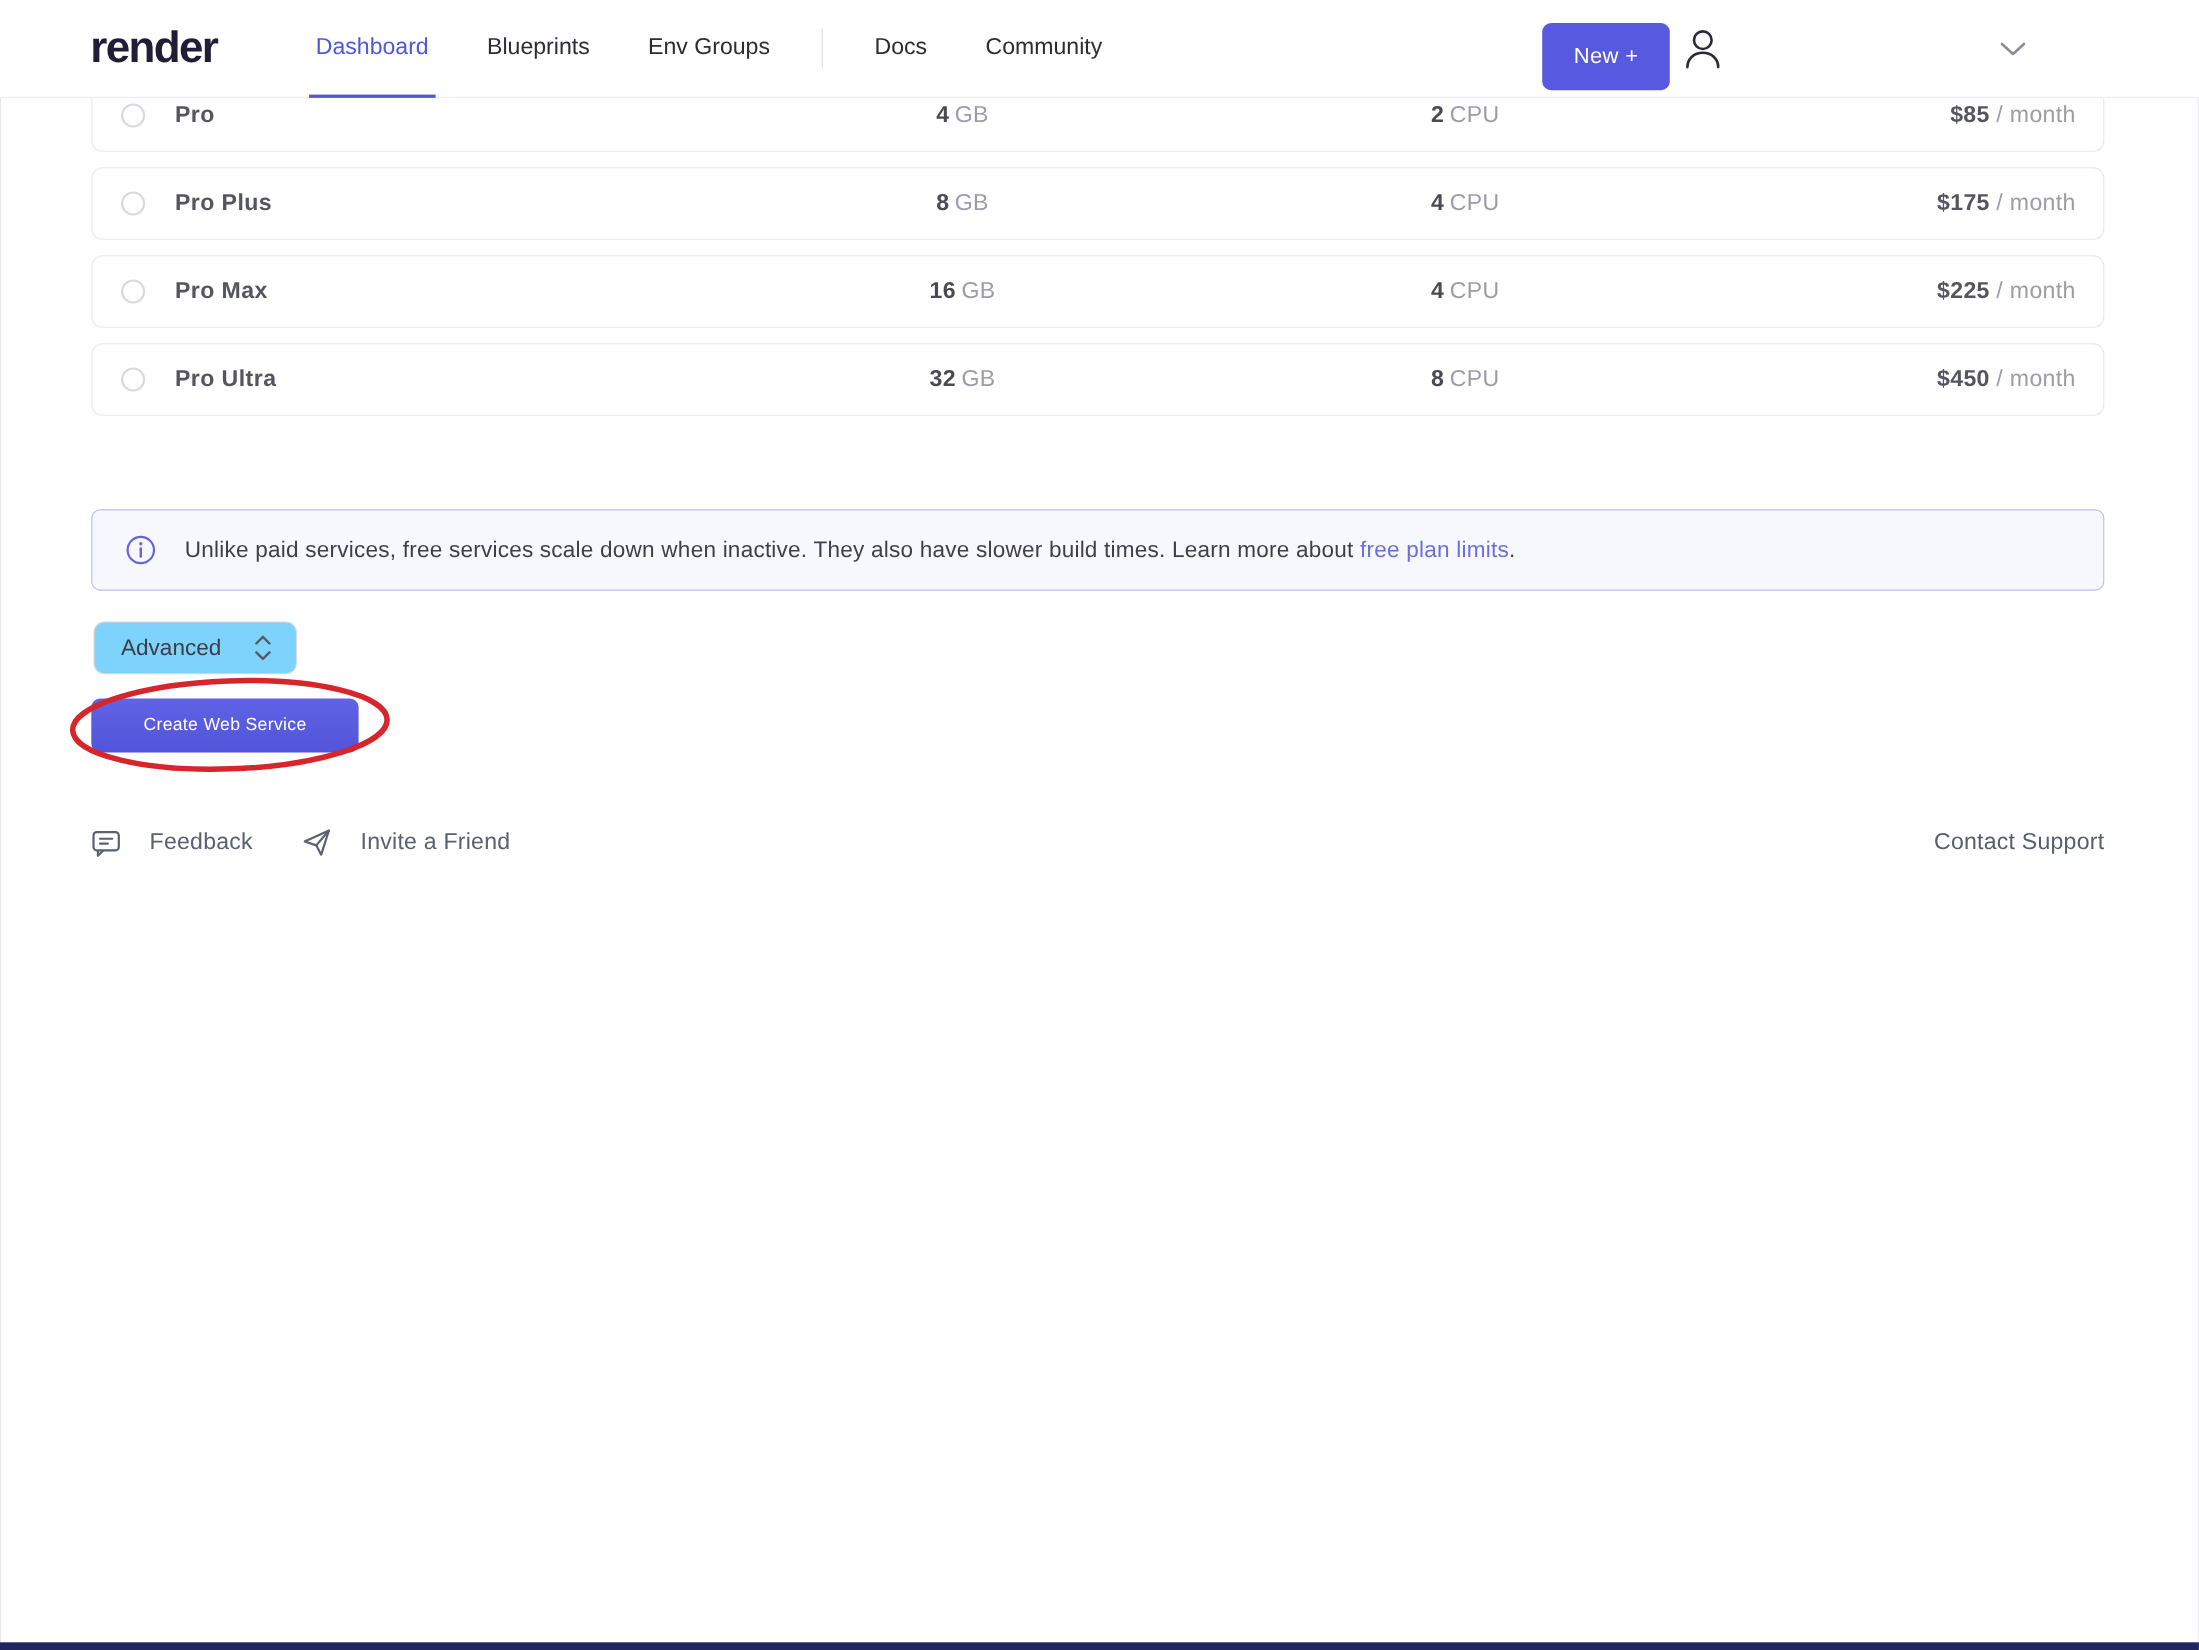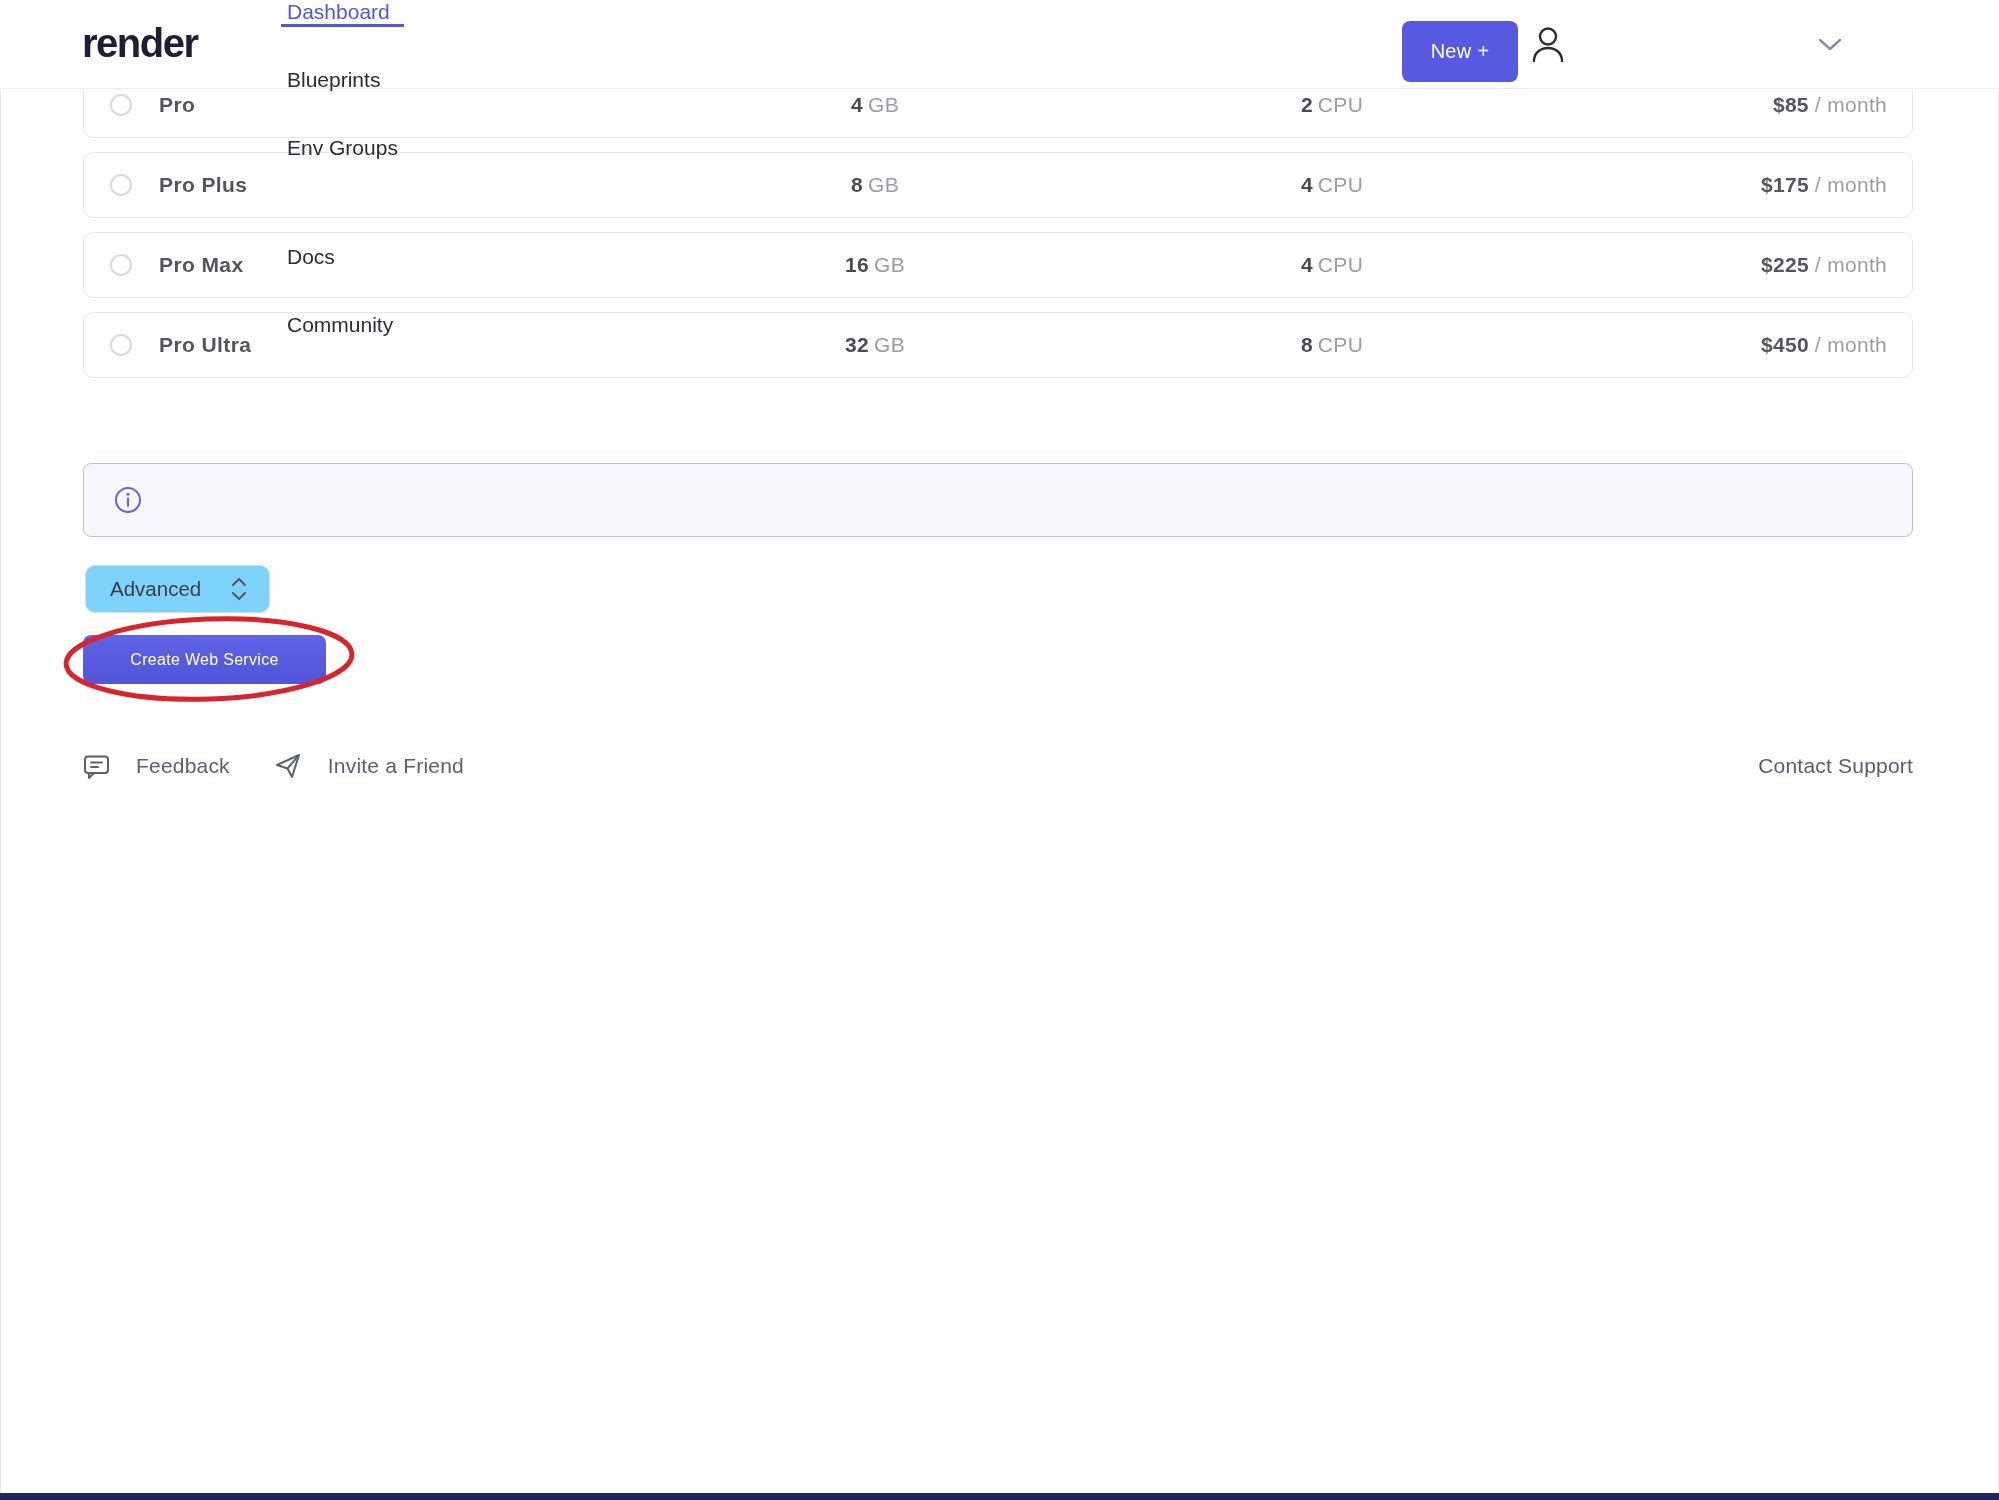--- a/index.html
+++ b/index.html
@@ -12,21 +12,21 @@
 
   
   .header {
     position:absolute; top:0; left:0; width:100%; height:89px;
     background:#ffffff; z-index:10; border-bottom:1px solid #ededf1;
   }
   .logo {
     position:absolute; left:82px; top:21px; font-size:40px; font-weight:700;
     color:#221d36; letter-spacing:-1.5px;
   }
-  .nav { position:absolute; left:281px; top:0; height:89px; display:flex; gap:41px;flex-direction:column; }
+  .nav { position:absolute; left:281px; top:0; height:89px; display:flex; gap:41px; }
   .nav-item {
     height:100%; display:flex; align-items:center; padding:0 6px;
     font-size:21px; font-weight:500; color:#2c2c36; cursor:pointer;
     border-bottom:3px solid transparent;
   }
   .nav-item.active { color:#5157d9; border-bottom-color:#5157d9; }
   .nav-divider { width:1px; height:37px; background:#dcdce2; align-self:center; }
   .new-btn {
     position:absolute; left:1402px; top:21px; width:116px; height:61px;
     background:#575ae0; color:#ffffff; border:none; border-radius:8px;
@@ -196,20 +196,23 @@
 
 
   <div class="banner">
     <span class="banner-icon">
       <svg width="28" height="28" viewBox="0 0 28 28" fill="none">
         <circle cx="14" cy="14" r="12" stroke="#6b63d9" stroke-width="2"></circle>
         <line x1="14" y1="12.5" x2="14" y2="20" stroke="#6b63d9" stroke-width="2.2" stroke-linecap="round"></line>
         <circle cx="14" cy="8.3" r="1.5" fill="#6b63d9"></circle>
       </svg>
     </span>
+    <div class="banner-text">
+      <span>Unlike paid services, free services scale down when inactive. They also have slower build times. Learn more about </span><span class="link">free plan limits</span><span>.</span>
+    </div>
   </div>
 
   <button class="advanced-btn">
     <span>Advanced</span>
     <span style="display:flex;">
       <svg width="20" height="26" viewBox="0 0 20 26" fill="none">
         <path d="M4 9l6-6 6 6" stroke="#5a5a66" stroke-width="2.2" stroke-linecap="round" stroke-linejoin="round"></path>
         <path d="M4 17l6 6 6-6" stroke="#5a5a66" stroke-width="2.2" stroke-linecap="round" stroke-linejoin="round"></path>
       </svg>
     </span>

